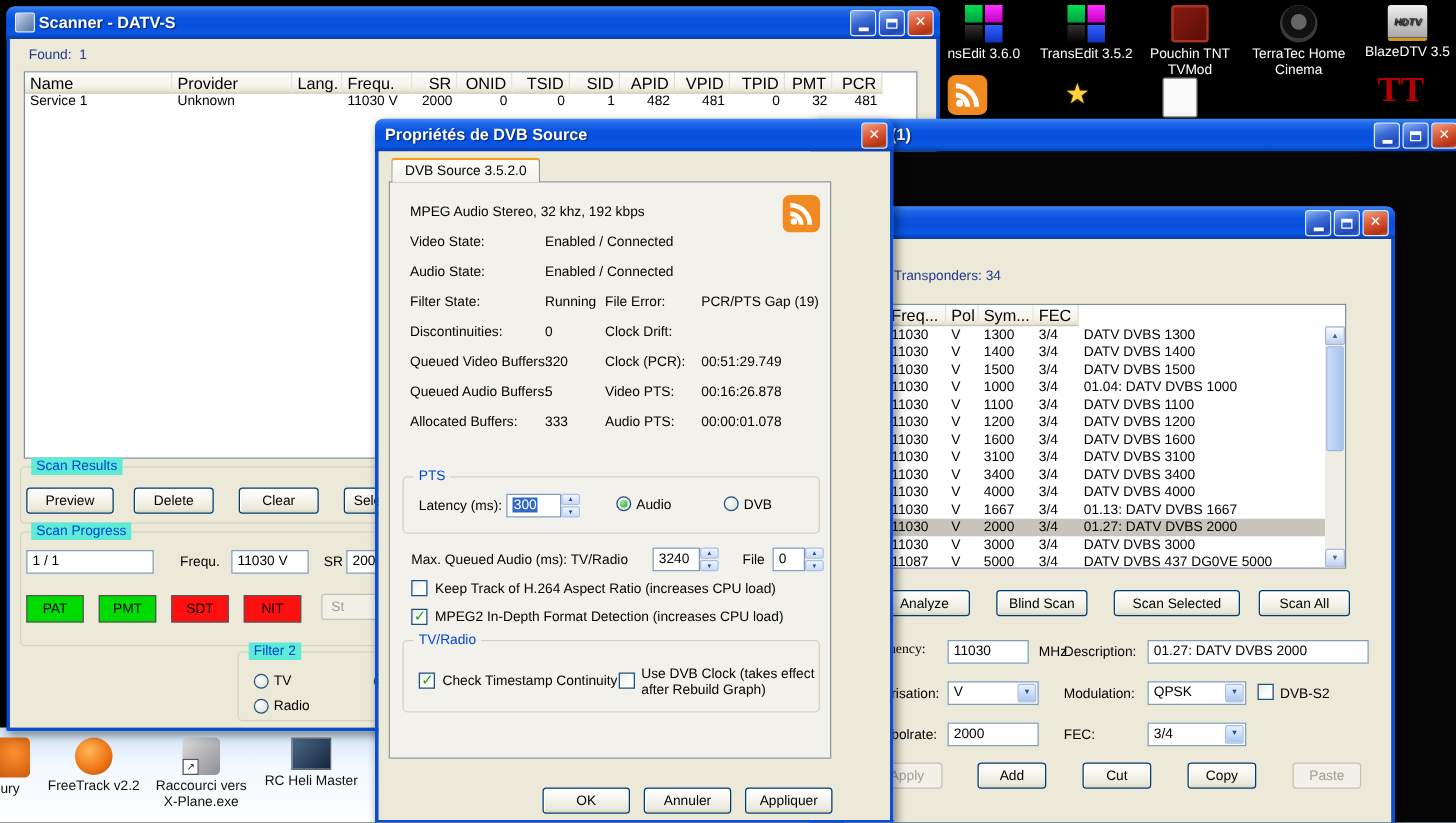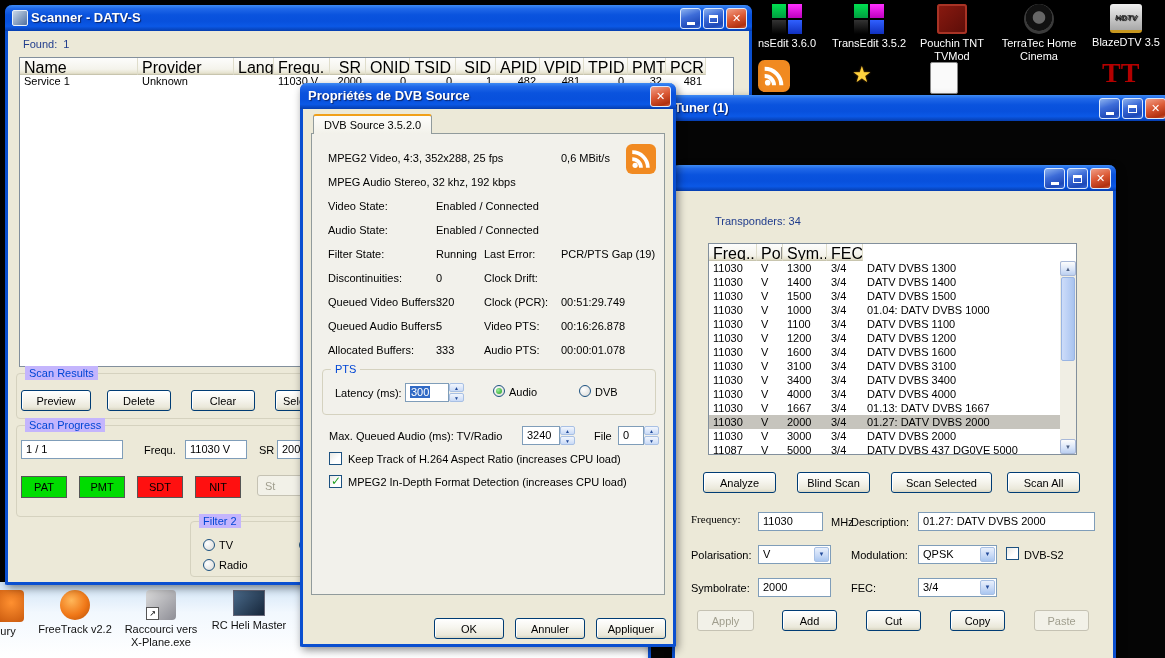--- a/index.html
+++ b/index.html
@@ -37,34 +37,34 @@
   .xpinput{position:absolute;box-sizing:border-box;background:#fff;border:1px solid #7F9DB9;
            font-size:11px;padding:2px 4px;white-space:nowrap;overflow:hidden;line-height:13px;}
   .arrowbox{position:absolute;box-sizing:border-box;display:flex;align-items:center;justify-content:center;
             background:linear-gradient(180deg,#E9F0FC,#C9DAF6 55%,#A9C6F0);border:1px solid #A8C0E4;
             border-radius:2px;color:#234B9A;font-size:6px;}
   .spins{position:absolute;box-sizing:border-box;display:flex;flex-direction:column;gap:1px;}
   .spins .sp{flex:1;display:flex;align-items:center;justify-content:center;font-size:5px;color:#234B9A;
              background:linear-gradient(180deg,#F2F6FD,#C9DAF6);border:1px solid #A8C0E4;border-radius:2px;}
   .xpgroup{position:absolute;box-sizing:border-box;border:1px solid #D5D2BF;border-radius:4px;}
   .xplegend{position:absolute;top:-8px;left:8px;padding:0 4px;font-size:11px;color:#0046D5;
-            background:#c4b5fd;line-height:14px;white-space:nowrap;}
+            background:#5eead4;line-height:14px;white-space:nowrap;}
   .xplegend.pbg{background:#F2F1EB;}
   .xpradio{position:absolute;width:12px;height:12px;box-sizing:border-box;border-radius:50%;
            border:1px solid #1D5281;background:radial-gradient(circle at 35% 35%,#FFF,#D8D8D4);}
   .xpradio.on::after{content:"";position:absolute;left:2px;top:2px;width:6px;height:6px;border-radius:50%;
            background:radial-gradient(circle at 35% 35%,#9CEE9C,#1C9C1C);}
   .xpcheck{position:absolute;width:13px;height:13px;box-sizing:border-box;border:1px solid #1C5180;
            background:linear-gradient(135deg,#E8E8E4,#FFF 60%);}
   .xpcheck.on::after{content:"\2713";position:absolute;left:1px;top:-2px;font-size:12px;font-weight:bold;color:#21A121;}
   .sel-text{background:#316AC5;color:#fff;padding:0 1px;}
   
   .lv{position:absolute;box-sizing:border-box;background:#fff;border:1px solid #828F9C;overflow:hidden;}
   .lvh{position:absolute;left:0;right:0;top:0;display:flex;}
-  .lvh .th{box-sizing:border-box;height:17px;font-size:16px;padding:1px 4px 0;white-space:nowrap;overflow:hidden;
+  .lvh .th{box-sizing:border-box;height:17px;font-size:13px;padding:1px 4px 0;white-space:nowrap;overflow:hidden;
            background:linear-gradient(180deg,#FDFDFC 0%,#F4F3EB 70%,#E9E6D4 90%,#DCD8C2 100%);
            border-right:1px solid #DFDDCB;border-bottom:1px solid #C8C5AE;}
   .rows{position:absolute;}
   .tr{display:flex;}
   .tr .td{box-sizing:border-box;font-size:11px;padding:0 4px;white-space:nowrap;overflow:hidden;}
   .tr.sel{background:#C6C4BD;}
   
   #svc-head .th:nth-of-type(1),#svc-rows .td:nth-of-type(1){width:118px;}
   #svc-head .th:nth-of-type(2),#svc-rows .td:nth-of-type(2){width:96px;}
   #svc-head .th:nth-of-type(3),#svc-rows .td:nth-of-type(3){width:40px;text-align:right;}
@@ -420,21 +420,21 @@
           <div class="td">2000</div>
           <div class="td">3/4</div>
           <div class="td">01.27: DATV DVBS 2000</div>
         </div>
 
         <div class="tr">
           <div class="td">11030</div>
           <div class="td">V</div>
           <div class="td">3000</div>
           <div class="td">3/4</div>
-          <div class="td">DATV DVBS 2000</div>
+          <div class="td">DATV DVBS 3000</div>
         </div>
 
         <div class="tr">
           <div class="td">11087</div>
           <div class="td">V</div>
           <div class="td">5000</div>
           <div class="td">3/4</div>
           <div class="td">DATV DVBS 437 DG0VE 5000</div>
         </div>
       </div>
@@ -477,21 +477,21 @@
     <span class="arrowbox" style="right:1px;top:1px;width:15px;height:15px;">▼</span>
   </div>
 
   <div class="xpbtn dis" style="left:22px;top:445px;width:57px;">Apply</div>
   <div class="xpbtn" style="left:107px;top:445px;width:55px;">Add</div>
   <div class="xpbtn" style="left:191px;top:445px;width:55px;">Cut</div>
   <div class="xpbtn" style="left:275px;top:445px;width:55px;">Copy</div>
   <div class="xpbtn dis" style="left:359px;top:445px;width:55px;">Paste</div>
 </div>
 
-<div class="win" style="left:300px;top:83px;width:370px;height:561px;z-index:40;">
+<div class="win" style="left:300px;top:95px;width:370px;height:561px;z-index:40;padding-left:39px;">
   <div class="face"></div>
   <div class="tbar">
     <span class="wtitle" style="left:8px;">Propriétés de DVB Source</span>
     <span class="caps">
       <span class="capbtn red">
           <span class="g-x">✕</span>
         </span>
     </span>
   </div>
 
@@ -506,26 +506,20 @@
       <svg class="feed-svg" width="30" height="30" viewBox="0 0 24 24">
         <rect width="24" height="24" rx="5" fill="#F18A21"></rect>
         <circle cx="7.3" cy="17" r="2.1" fill="#fff"></circle>
         <path d="M5 10.5a8.5 8.5 0 0 1 8.5 8.5h-3A5.5 5.5 0 0 0 5 13.5z" fill="#fff"></path>
         <path d="M5 5a14 14 0 0 1 14 14h-3A11 11 0 0 0 5 8z" fill="#fff"></path>
       </svg>
     </div>
 
     <div style="position:absolute;left:16px;top:12px;width:328px;">
 
-        <div class="sr-row">
-          <span class="sr-c1">MPEG2 Video, 4:3, 352x288, 25 fps</span>
-          <span class="sr-c2"></span>
-          <span class="sr-c3"></span>
-          <span class="sr-c4">0,6 MBit/s</span>
-        </div>
 
         <div class="sr-row">
           <span class="sr-c1">MPEG Audio Stereo, 32 khz, 192 kbps</span>
           <span class="sr-c2"></span>
           <span class="sr-c3"></span>
           <span class="sr-c4"></span>
         </div>
 
         <div class="sr-row">
           <span class="sr-c1">Video State:</span>
@@ -537,21 +531,21 @@
         <div class="sr-row">
           <span class="sr-c1">Audio State:</span>
           <span class="sr-c2">Enabled / Connected</span>
           <span class="sr-c3"></span>
           <span class="sr-c4"></span>
         </div>
 
         <div class="sr-row">
           <span class="sr-c1">Filter State:</span>
           <span class="sr-c2">Running</span>
-          <span class="sr-c3">Last Error:</span>
+          <span class="sr-c3">File Error:</span>
           <span class="sr-c4">PCR/PTS Gap (19)</span>
         </div>
 
         <div class="sr-row">
           <span class="sr-c1">Discontinuities:</span>
           <span class="sr-c2">0</span>
           <span class="sr-c3">Clock Drift:</span>
           <span class="sr-c4"></span>
         </div>
 
@@ -604,18 +598,26 @@
     <span class="spins" style="left:332px;top:292px;width:15px;height:19px;">
       <span class="sp">▲</span>
       <span class="sp">▼</span>
     </span>
 
     <span class="xpcheck" style="left:17px;top:318px;"></span>
     <span class="lbl" style="left:36px;top:319px;">Keep Track of H.264 Aspect Ratio (increases CPU load)</span>
     <span class="xpcheck on" style="left:17px;top:341px;"></span>
     <span class="lbl" style="left:36px;top:342px;">MPEG2 In-Depth Format Detection (increases CPU load)</span>
 
+    <div class="xpgroup" style="left:10px;top:366px;width:334px;height:58px;">
+      <span class="xplegend pbg">TV/Radio</span>
+      <span class="xpcheck on" style="left:12px;top:25px;"></span>
+      <span class="lbl" style="left:31px;top:26px;">Check Timestamp Continuity</span>
+      <span class="xpcheck" style="left:172px;top:25px;"></span>
+      <span class="lbl" style="left:190px;top:20px;">Use DVB Clock (takes effect</span>
+      <span class="lbl" style="left:190px;top:33px;">after Rebuild Graph)</span>
+    </div>
   </div>
 
   <div class="xpbtn" style="left:131px;top:535px;width:70px;">OK</div>
   <div class="xpbtn" style="left:212px;top:535px;width:70px;">Annuler</div>
   <div class="xpbtn" style="left:293px;top:535px;width:70px;">Appliquer</div>
 </div>
 
 </body></html>

